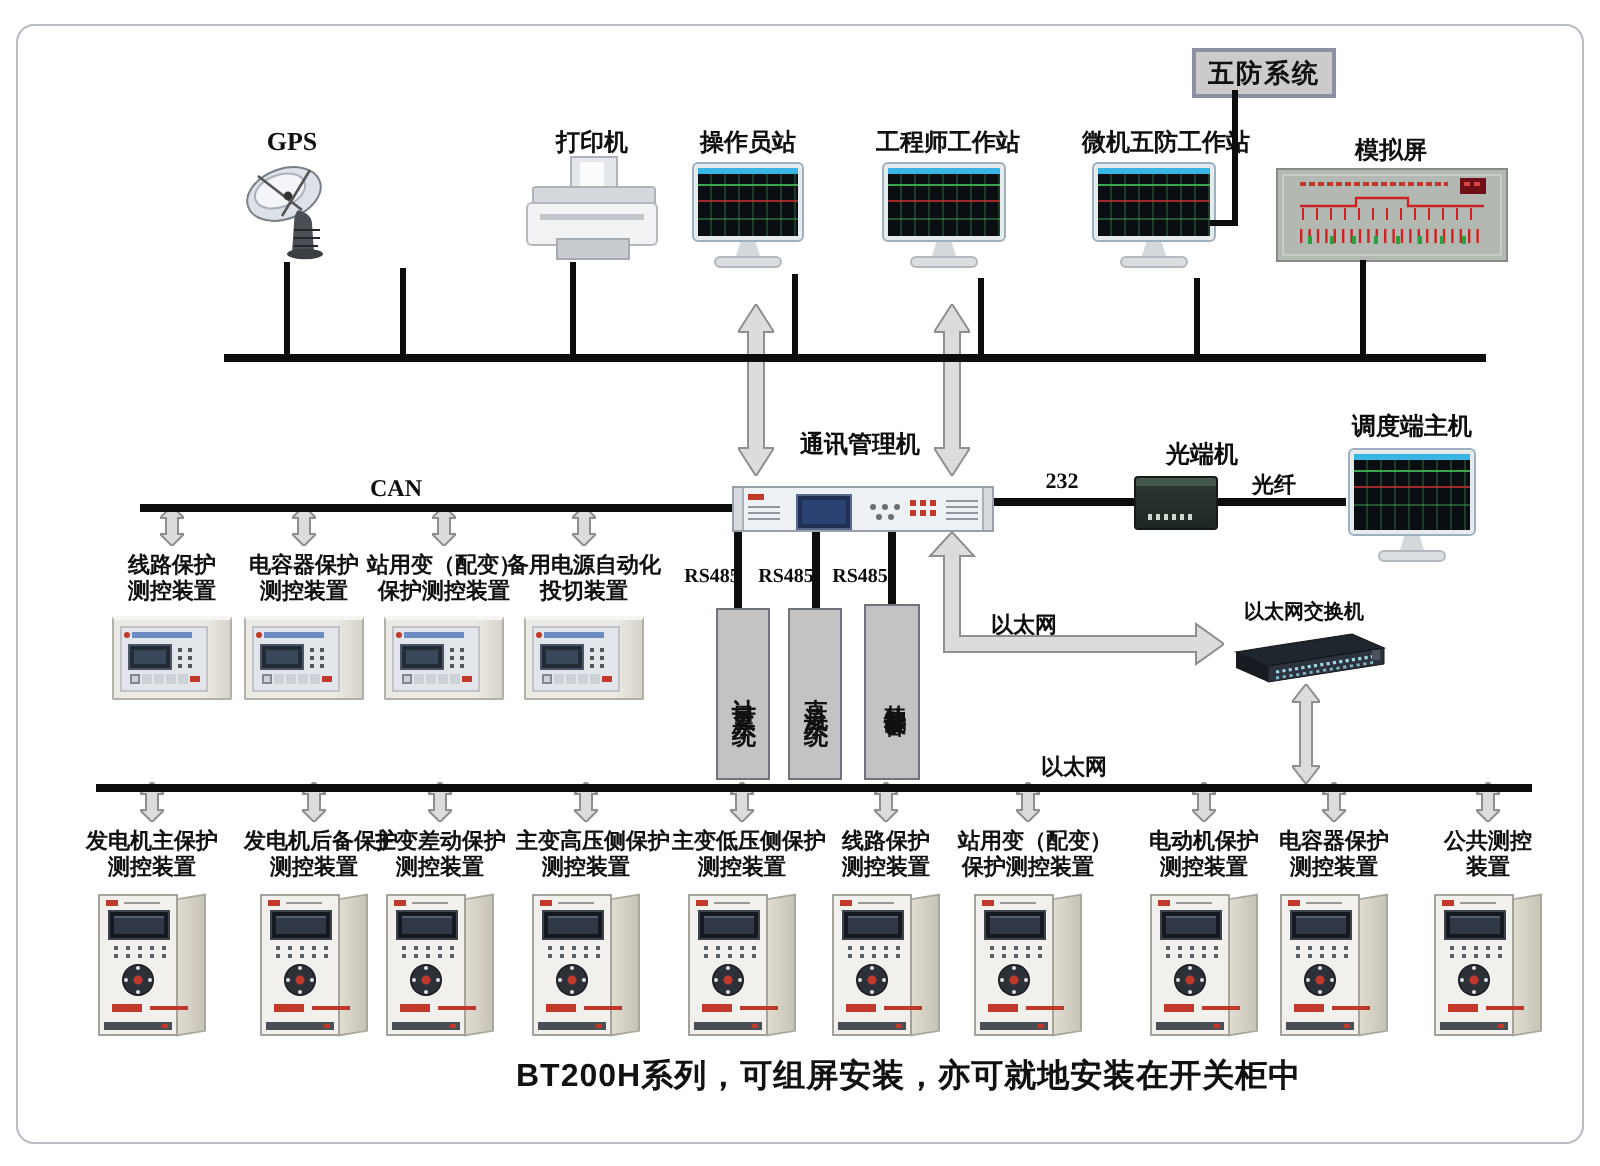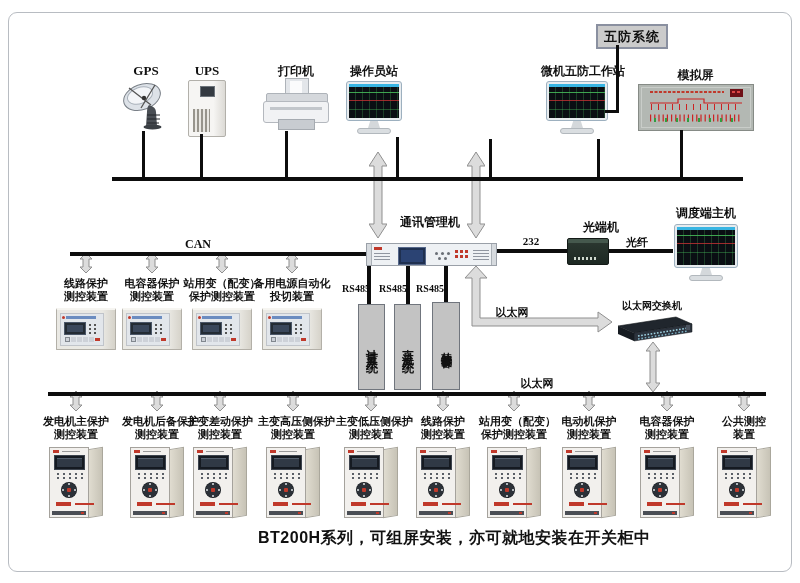--- a/index.html
+++ b/index.html
@@ -87,21 +87,21 @@
 
   
   .can-list,.bot-list{position:absolute;inset:0;pointer-events:none;}
   .can-unit{position:absolute;top:253px;width:80px;text-align:center;}
   .can-list .can-unit:nth-child(1){left:46px;} .can-list .can-unit:nth-child(2){left:112px;}
   .can-list .can-unit:nth-child(3){left:182px;} .can-list .can-unit:nth-child(4){left:252px;}
   .bot-unit{position:absolute;top:391px;width:70px;text-align:center;}
   .bot-list .bot-unit:nth-child(1){left:41px;} .bot-list .bot-unit:nth-child(2){left:110px;margin-left:12px;}
   .bot-list .bot-unit:nth-child(3){left:185px;} .bot-list .bot-unit:nth-child(4){left:258px;}
   .bot-list .bot-unit:nth-child(5){left:336px;} .bot-list .bot-unit:nth-child(6){left:408px;}
-  .bot-list .bot-unit:nth-child(7){left:479px;} .bot-list .bot-unit:nth-child(8){left:554px;}
+  .bot-list .bot-unit:nth-child(7){left:479px;} .bot-list .bot-unit:nth-child(8){left:567px;}
   .bot-list .bot-unit:nth-child(9){left:632px;} .bot-list .bot-unit:nth-child(10){left:709px;}
   .u-arrow{display:block;margin:0 auto;}
   .u-l1,.u-l2{font-size:11px;font-weight:bold;line-height:13px;white-space:nowrap;}
   .u-l1{margin-top:4px;}
 
   
   .can-dev{position:relative;margin:5px auto 0;width:58px;height:39px;background:linear-gradient(90deg,#eae9e4 78%,#d6d3ca);
       border:1px solid #b3b0a8;border-top:2px solid #f6f5f1;border-radius:1px;}
   .cd-panel{position:absolute;left:3px;top:3px;width:42px;height:31px;background:#e2e6eb;border:1px solid #c0c4ca;}
   .cd-hdr{position:absolute;left:5px;top:2px;width:30px;height:3px;background:#6b8cc0;}
@@ -148,36 +148,42 @@
     <svg class="gps-svg" viewBox="0 0 50 52">
       <ellipse cx="21" cy="19" rx="19" ry="12.5" fill="#dde2e8" stroke="#7a8088" transform="rotate(-20 21 19)"></ellipse>
       <ellipse cx="19" cy="17.5" rx="13" ry="8" fill="#f3f5f8" stroke="#a9b1ba" transform="rotate(-20 19 17.5)"></ellipse>
       <path d="M8 10 L30 27 M34 7 L20 30" stroke="#555" stroke-width="1.3" fill="none"></path>
       <circle cx="23" cy="20" r="2.2" fill="#333"></circle>
       <path d="M28 27 q7 2 7 7 l1 14 h-11 l1 -14 q0 -5 2 -7 z" fill="#4a4f55"></path>
       <path d="M26 37 h13 M26 41 h13 M26 45 h12" stroke="#22272b" stroke-width="1"></path>
       <ellipse cx="31.5" cy="49" rx="9" ry="2.6" fill="#3a3f44"></ellipse>
     </svg>
   </div>
-  <div class="top-item ti-ups">
-    <div class="t-lbl">UPS</div>
-    <div class="ups-box"></div>
-  </div>
   <div class="top-item ti-printer">
     <div class="t-lbl">打印机</div>
     <div class="printer">
       <div class="prt-paper"></div>
       <div class="prt-top"></div>
       <div class="prt-body"></div>
       <div class="prt-tray"></div>
     </div>
   </div>
   <div class="top-item ti-op">
     <div class="t-lbl">操作员站</div>
     <div class="monitor m56">
+      <div class="mon-frame">
+          <div class="mon-screen"></div>
+        </div>
+      <div class="mon-neck"></div>
+      <div class="mon-base"></div>
+    </div>
+  </div>
+  <div class="top-item ti-eng">
+    <div class="t-lbl">工程师工作站</div>
+    <div class="monitor m62">
       <div class="mon-frame">
           <div class="mon-screen"></div>
         </div>
       <div class="mon-neck"></div>
       <div class="mon-base"></div>
     </div>
   </div>
   <div class="top-item ti-wf">
     <div class="t-lbl">微机五防工作站</div>
     <div class="monitor m62">

